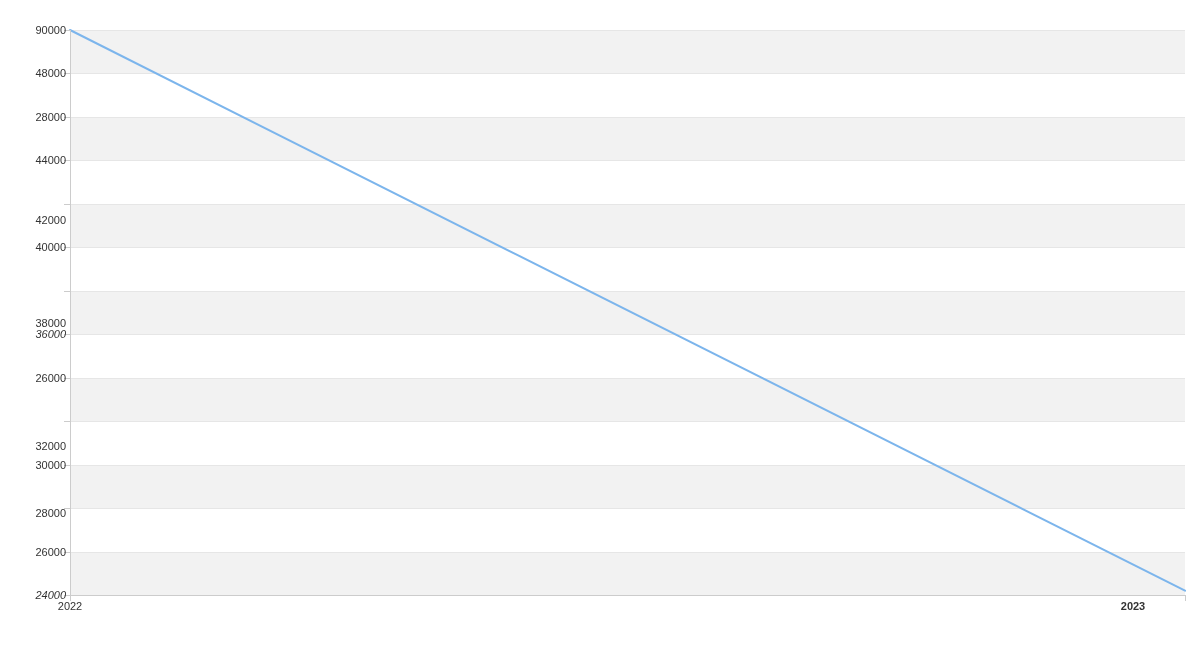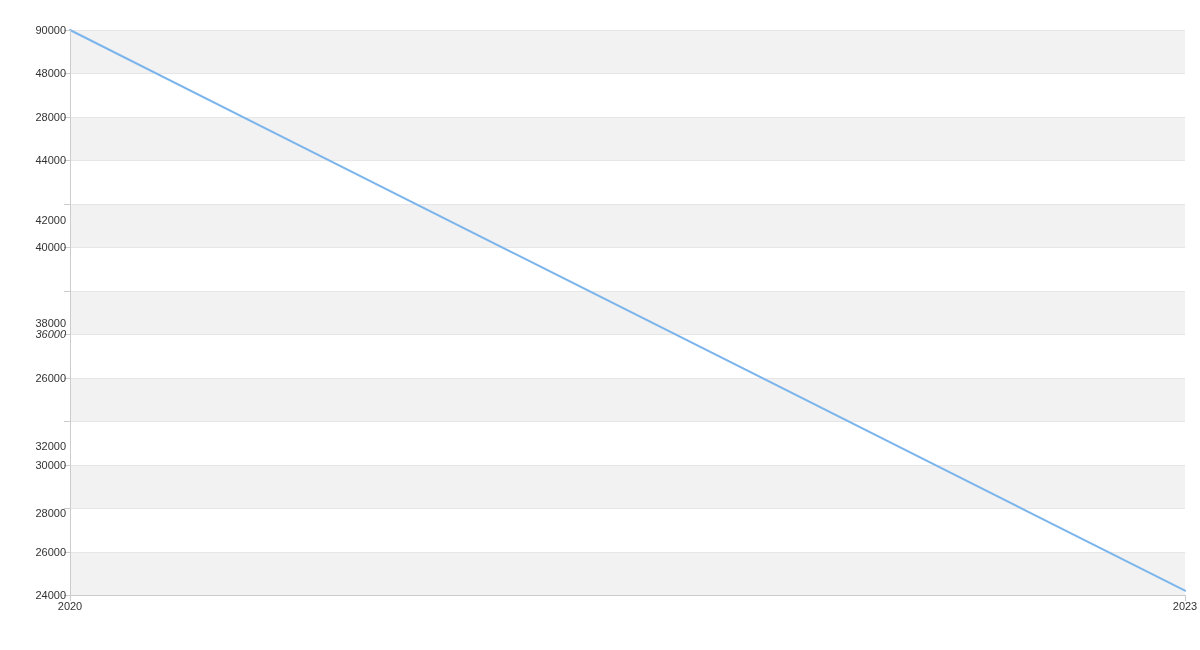--- a/index.html
+++ b/index.html
@@ -130,21 +130,21 @@
       <div class="gridline" style="top: 0px;"></div>
       <svg class="line-layer" preserveAspectRatio="none" viewBox="0 0 1115 565">
       <path class="series-line" d="M0.0 0.0 L1115.0 560.7" stroke="#7cb5ec"></path>
     </svg>
   </div>
 
   <div class="axis-line" style="left:70px; top:30px; width:1px; height:565px;"></div>
   <div class="axis-line" style="left:70px; top:595px; width:1115px; height:1px;"></div>
 
 <div class="ytick-mark" style="top: 595px;"></div>
-    <div class="ytick-label" style="top: 595px;">24000</div>
+    <div class="ytick-label" style="top: 595px; font-style: italic;">24000</div>
     <div class="ytick-mark" style="top: 551.538px;"></div>
     <div class="ytick-label" style="top: 551.538px;">26000</div>
     <div class="ytick-mark" style="top: 508.077px;"></div>
     <div class="ytick-label" style="top: 513px; margin-left: 6px;">28000</div>
     <div class="ytick-mark" style="top: 464.615px;"></div>
     <div class="ytick-label" style="top: 464.615px;">30000</div>
     <div class="ytick-mark" style="top: 421.154px;"></div>
     <div class="ytick-label" style="top: 421.154px; margin-top: 25px;">32000</div>
     <div class="ytick-mark" style="top: 377.692px;"></div>
     <div class="ytick-label" style="top: 377.692px;">26000</div>
@@ -158,16 +158,16 @@
     <div class="ytick-label" style="top: 203.846px; margin-top: 16px;">42000</div>
     <div class="ytick-mark" style="top: 160.385px;"></div>
     <div class="ytick-label" style="top: 160.385px;">44000</div>
     <div class="ytick-mark" style="top: 116.923px;"></div>
     <div class="ytick-label" style="top: 116.923px;">28000</div>
     <div class="ytick-mark" style="top: 73.4615px;"></div>
     <div class="ytick-label" style="top: 73.4615px;">48000</div>
     <div class="ytick-mark" style="top: 30px;"></div>
     <div class="ytick-label" style="top: 30px;">90000</div>
     <div class="xtick-mark" style="left: 70px;"></div>
-    <div class="xtick-label" style="left: 70px;">2020</div>
+    <div class="xtick-label" style="left: 70px;">2022</div>
     <div class="xtick-mark" style="left: 1185px;"></div>
-    <div class="xtick-label" style="left: 1185px;">2023</div>
+    <div class="xtick-label" style="left: 1133px; font-weight: bold;">2023</div>
   </div>
 
 </body></html>

